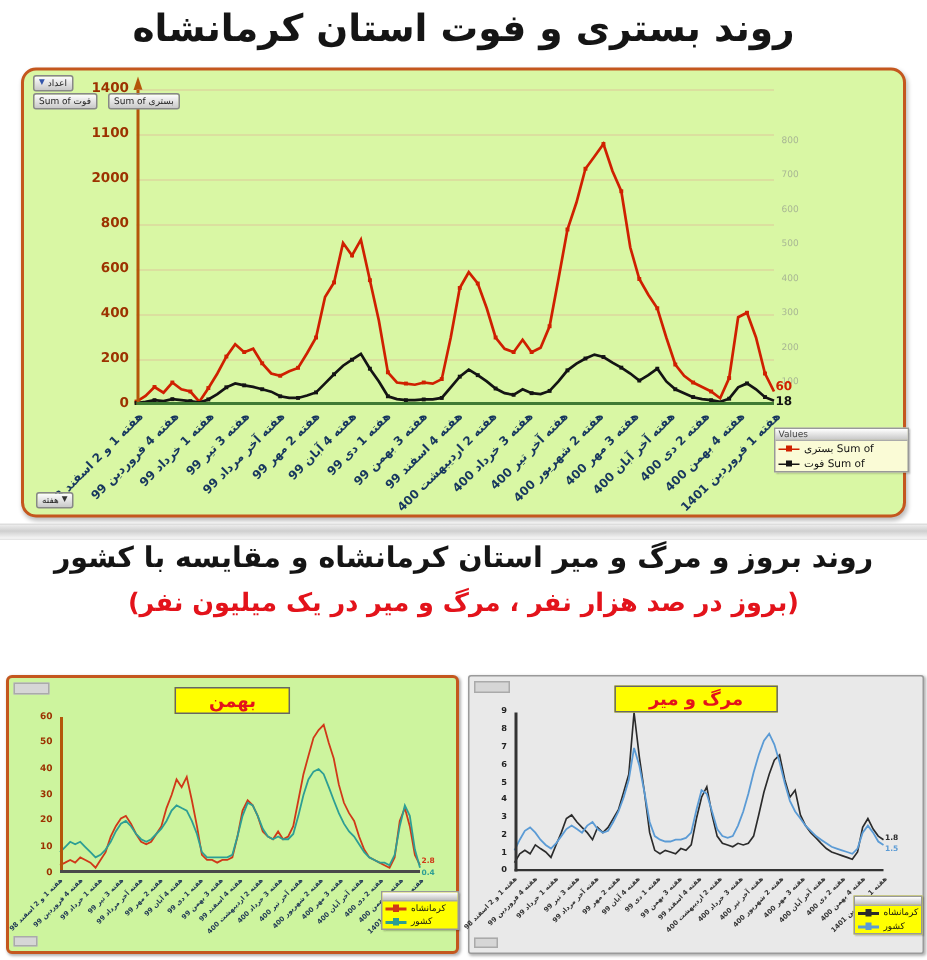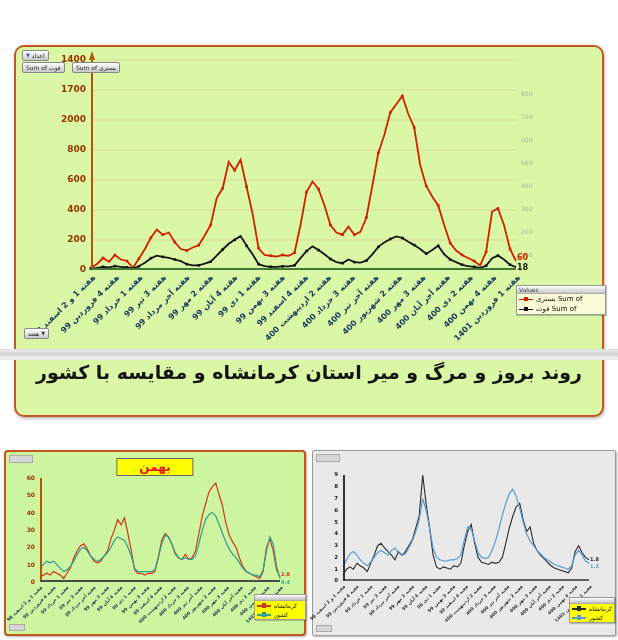--- a/index.html
+++ b/index.html
@@ -3,21 +3,21 @@
 <meta charset="utf-8">
 <style>
   html,body{margin:0;padding:0;background:#ffffff;}
   body{width:618px;height:640px;overflow:hidden;font-family:"DejaVu Sans",sans-serif;}
   #app{position:relative;width:618px;height:640px;background:#fff;}
   h1,h2,h3{margin:0;position:absolute;left:0;width:100%;text-align:center;}
   h1{top:4px;font-size:25px;font-weight:600;color:#151515;}
   h2{top:361px;font-size:19px;font-weight:600;color:#151515;white-space:nowrap;}
   h3{top:392px;font-size:17px;font-weight:bold;color:#e3131b;}
   .panel{position:absolute;box-sizing:border-box;}
-  #p-main{left:14px;top:45px;width:590px;height:372px;background:#d9f7a4;border:2px solid #c4571e;border-radius:10px;box-shadow:1px 2px 3px rgba(0,0,0,.25);}
+  #p-main{left:14px;top:45px;width:590px;height:300px;background:#d9f7a4;border:2px solid #c4571e;border-radius:10px;box-shadow:1px 2px 3px rgba(0,0,0,.25);}
   #p-boruz{left:4px;top:450px;width:302px;height:186px;background:#cdf49e;border:2px solid #c4571e;border-radius:4px;box-shadow:1px 1px 2px rgba(0,0,0,.3);}
   #p-marg{left:312px;top:450px;width:304px;height:186px;background:#e9e9e9;border:1px solid #9a9a9a;border-radius:2px;box-shadow:1px 1px 2px rgba(0,0,0,.3);}
   .divider{position:absolute;left:0;top:349px;width:618px;height:9px;background:linear-gradient(#ececec,#cfcfcf 45%,#f6f6f6);border-top:1px solid #ddd;border-bottom:1px solid #e5e5e5;}
   .pvbtn{position:absolute;background:linear-gradient(#fefefe,#c9c9c9);border:1px solid #888;border-radius:2px;font-size:6px;color:#222;padding:1px 3px;line-height:1.2;display:flex;gap:2px;align-items:center;white-space:nowrap;z-index:6;}
   #pv-filter{left:6px;top:3px;}
   #pv-v1{left:6px;top:15px;}
   #pv-v2{left:56px;top:15px;}
   #pv-week{left:8px;top:281px;}
   .funnel{color:#3355aa;font-size:5px;line-height:1;}
   .arr{font-size:5px;color:#333;line-height:1;}
@@ -26,20 +26,21 @@
   .chip{position:absolute;background:#d6d6d6;border:1px solid #aaa;height:6px;width:22px;}
   .chip.tl{left:3px;top:3px;}
   .chip.bl{left:3px;bottom:3px;width:14px;height:5px;}
   svg{position:absolute;}
 </style>
 </head>
 <body>
 
 <div id="app">
 
+  <h1 dir="rtl">روند بستری و فوت استان کرمانشاه</h1>
 
   <div class="panel" id="p-main">
     <div class="pvbtn" id="pv-filter">
       <span class="funnel">▼</span>
       <span dir="rtl">اعداد</span>
     </div>
     <div class="pvbtn" id="pv-v1">
       <span>Sum of فوت</span>
     </div>
     <div class="pvbtn" id="pv-v2">
@@ -129,21 +130,21 @@
         <rect x="405.7" y="194.3" width="2.6" height="2.6" fill="#141414"></rect>
         <rect x="417.7" y="203.4" width="2.6" height="2.6" fill="#141414"></rect>
         <line x1="1" y1="0" x2="1" y2="210" stroke="#b4560a" stroke-width="2"></line>
         <line x1="0" y1="209" x2="425" y2="209" stroke="#3f7a33" stroke-width="2"></line>
       </svg>
     <div class="pvbtn" id="pv-week">
       <span dir="rtl">هفته</span>
       <span class="arr">▼</span>
     </div>
   <div style="position: absolute; top: 7.1px; left: 0px; width: 70px; text-align: right; font-size: 9px; font-weight: bold; color: rgb(156, 50, 0);">1400</div>
-      <div style="position: absolute; top: 37.1px; left: 0px; width: 70px; text-align: right; font-size: 9px; font-weight: bold; color: rgb(156, 50, 0);">1700</div>
+      <div style="position: absolute; top: 37.1px; left: 0px; width: 70px; text-align: right; font-size: 9px; font-weight: bold; color: rgb(156, 50, 0);">1100</div>
       <div style="position: absolute; top: 67.2px; left: 0px; width: 70px; text-align: right; font-size: 9px; font-weight: bold; color: rgb(156, 50, 0);">2000</div>
       <div style="position: absolute; top: 97.2px; left: 0px; width: 70px; text-align: right; font-size: 9px; font-weight: bold; color: rgb(156, 50, 0);">800</div>
       <div style="position: absolute; top: 127.2px; left: 0px; width: 70px; text-align: right; font-size: 9px; font-weight: bold; color: rgb(156, 50, 0);">600</div>
       <div style="position: absolute; top: 157.2px; left: 0px; width: 70px; text-align: right; font-size: 9px; font-weight: bold; color: rgb(156, 50, 0);">400</div>
       <div style="position: absolute; top: 187.2px; left: 0px; width: 70px; text-align: right; font-size: 9px; font-weight: bold; color: rgb(156, 50, 0);">200</div>
       <div style="position: absolute; top: 217.2px; left: 0px; width: 70px; text-align: right; font-size: 9px; font-weight: bold; color: rgb(156, 50, 0);">0</div>
       <div style="position: absolute; top: 43px; left: 505px; font-size: 6px; color: rgb(168, 182, 148);">800</div>
       <div style="position: absolute; top: 66px; left: 505px; font-size: 6px; color: rgb(168, 182, 148);">700</div>
       <div style="position: absolute; top: 89px; left: 505px; font-size: 6px; color: rgb(168, 182, 148);">600</div>
       <div style="position: absolute; top: 112px; left: 505px; font-size: 6px; color: rgb(168, 182, 148);">500</div>
@@ -225,20 +226,21 @@
             <span style="position:absolute;left:5px;top:0;width:4px;height:4.5px;background:#141414"></span>
           </span>
           <span dir="rtl" style="color: rgb(17, 17, 17); white-space: nowrap;">Sum of فوت</span>
         </div>
       </div>
     </div>
 
   <div class="divider"></div>
 
   <h2 dir="rtl">روند بروز و مرگ و میر استان کرمانشاه و مقایسه با کشور</h2>
+  <h3 dir="rtl">(بروز در صد هزار نفر ، مرگ و میر در یک میلیون نفر)</h3>
 
   <div class="panel" id="p-boruz">
     <div class="chip tl"></div>
     <div class="ctitle" dir="rtl">بهمن</div>
     <svg viewBox="0 0 240 104" width="240" height="104" style="left: 34px; top: 26px; overflow: visible;">
         <polyline fill="none" stroke="#d03818" stroke-width="1.2" points="0.0,98.8 3.4,97.1 6.8,95.3 10.1,97.1 13.5,93.6 16.9,95.3 20.3,97.1 23.7,100.5 27.0,95.3 30.4,90.1 33.8,79.7 37.2,72.8 40.6,67.6 43.9,65.9 47.3,71.1 50.7,78.0 54.1,83.2 57.5,84.9 60.8,83.2 64.2,78.0 67.6,72.8 71.0,60.7 74.4,52.0 77.7,41.6 81.1,46.8 84.5,39.9 87.9,55.5 91.3,72.8 94.6,91.9 98.0,95.3 101.4,95.3 104.8,97.1 108.2,95.3 111.5,95.3 114.9,93.6 118.3,79.7 121.7,62.4 125.1,55.5 128.5,58.9 131.8,65.9 135.2,76.3 138.6,79.7 142.0,81.5 145.4,76.3 148.7,81.5 152.1,79.7 155.5,72.8 158.9,55.5 162.3,38.1 165.6,26.0 169.0,13.9 172.4,8.7 175.8,5.2 179.2,17.3 182.5,27.7 185.9,45.1 189.3,57.2 192.7,64.1 196.1,69.3 199.4,79.7 202.8,88.4 206.2,93.6 209.6,95.3 213.0,97.1 216.3,98.8 219.7,100.5 223.1,93.6 226.5,69.3 229.9,60.7 233.2,72.8 236.6,91.9 240.0,98.8"></polyline>
         <polyline fill="none" stroke="#2d9e94" stroke-width="1.2" points="0.0,90.1 3.4,86.7 6.8,83.2 10.1,84.9 13.5,83.2 16.9,86.7 20.3,90.1 23.7,93.6 27.0,91.9 30.4,88.4 33.8,83.2 37.2,76.3 40.6,71.1 43.9,69.3 47.3,72.8 50.7,78.0 54.1,81.5 57.5,83.2 60.8,81.5 64.2,78.0 67.6,74.5 71.0,69.3 74.4,62.4 77.7,58.9 81.1,60.7 84.5,62.4 87.9,69.3 91.3,78.0 94.6,90.1 98.0,93.6 101.4,93.6 104.8,93.6 108.2,93.6 111.5,93.6 114.9,91.9 118.3,79.7 121.7,65.9 125.1,57.2 128.5,58.9 131.8,65.9 135.2,74.5 138.6,79.7 142.0,81.5 145.4,79.7 148.7,81.5 152.1,81.5 155.5,78.0 158.9,65.9 162.3,52.0 165.6,41.6 169.0,36.4 172.4,34.7 175.8,38.1 179.2,46.8 182.5,55.5 185.9,64.1 189.3,71.1 192.7,76.3 196.1,79.7 199.4,84.9 202.8,90.1 206.2,93.6 209.6,95.3 213.0,97.1 216.3,97.1 219.7,98.8 223.1,91.9 226.5,72.8 229.9,58.9 233.2,65.9 236.6,88.4 240.0,100.5"></polyline>
         <line x1="1" y1="0" x2="1" y2="104" stroke="#b4560a" stroke-width="2"></line>
         <line x1="0" y1="103" x2="240" y2="103" stroke="#4a4a4a" stroke-width="2"></line>
       </svg>
@@ -323,20 +325,21 @@
             <span style="position:absolute;left:0;top:2px;width:14px;height:1.6px;background:#2d9e94"></span>
             <span style="position:absolute;left:5px;top:0;width:4px;height:4.5px;background:#2d9e94"></span>
           </span>
           <span dir="rtl" style="color: rgb(17, 17, 17); white-space: nowrap;">کشور</span>
         </div>
       </div>
     </div>
 
   <div class="panel" id="p-marg">
     <div class="chip tl"></div>
+    <div class="ctitle" dir="rtl">مرگ و میر</div>
     <svg viewBox="0 0 246 106" width="246" height="106" style="left: 30px; top: 24px; overflow: visible;">
         <polyline fill="none" stroke="#2b2b2b" stroke-width="1.1" points="0.0,100.1 3.5,94.2 6.9,91.9 10.4,94.2 13.9,88.3 17.3,90.7 20.8,93.0 24.3,96.6 27.7,88.3 31.2,80.1 34.6,70.7 38.1,68.3 41.6,73.0 45.0,76.6 48.5,80.1 52.0,84.8 55.4,76.6 58.9,80.1 62.4,76.6 65.8,70.7 69.3,64.8 72.8,53.0 76.2,41.2 79.7,0.0 83.2,29.4 86.6,53.0 90.1,80.1 93.5,91.9 97.0,94.2 100.5,91.9 103.9,93.0 107.4,94.2 110.9,90.7 114.3,91.9 117.8,88.3 121.3,70.7 124.7,56.5 128.2,49.5 131.7,68.3 135.1,82.4 138.6,87.2 142.1,88.3 145.5,89.5 149.0,87.2 152.5,88.3 155.9,87.2 159.4,82.4 162.8,68.3 166.3,53.0 169.8,41.2 173.2,31.8 176.7,28.3 180.2,44.8 183.6,56.5 187.1,51.8 190.6,68.3 194.0,75.4 197.5,80.1 201.0,83.6 204.4,87.2 207.9,90.7 211.4,93.0 214.8,94.2 218.3,95.4 221.7,96.6 225.2,97.8 228.7,93.0 232.1,76.6 235.6,70.7 239.1,77.7 242.5,82.4 246.0,84.8"></polyline>
         <polyline fill="none" stroke="#5b9bd5" stroke-width="1.2" points="0.0,91.9 3.5,84.8 6.9,78.9 10.4,76.6 13.9,80.1 17.3,84.8 20.8,88.3 24.3,90.7 27.7,87.2 31.2,82.4 34.6,77.7 38.1,75.4 41.6,77.7 45.0,80.1 48.5,75.4 52.0,73.0 55.4,77.7 58.9,80.1 62.4,78.9 65.8,73.0 69.3,66.0 72.8,56.5 76.2,44.8 79.7,23.6 83.2,35.3 86.6,53.0 90.1,73.0 93.5,82.4 97.0,84.8 100.5,86.0 103.9,86.0 107.4,84.8 110.9,84.8 114.3,83.6 117.8,80.1 121.3,64.8 124.7,51.8 128.2,54.2 131.7,66.0 135.1,77.7 138.6,82.4 142.1,83.6 145.5,82.4 149.0,75.4 152.5,66.0 155.9,54.2 159.4,40.0 162.8,28.3 166.3,18.8 169.8,14.1 173.2,21.2 176.7,33.0 180.2,47.1 183.6,58.9 187.1,66.0 190.6,70.7 194.0,75.4 197.5,78.9 201.0,82.4 204.4,84.8 207.9,87.2 211.4,89.5 214.8,90.7 218.3,91.9 221.7,93.0 225.2,94.2 228.7,90.7 232.1,80.1 235.6,75.4 239.1,80.1 242.5,86.0 246.0,88.3"></polyline>
         <line x1="1" y1="0" x2="1" y2="106" stroke="#333333" stroke-width="2"></line>
         <line x1="0" y1="105" x2="246" y2="105" stroke="#333333" stroke-width="1.5"></line>
       </svg>
     <div class="chip bl"></div>
   <div style="position: absolute; top: 20.4px; left: 0px; width: 25px; text-align: right; font-size: 5.5px; font-weight: bold; color: rgb(34, 34, 34);">9</div>
       <div style="position: absolute; top: 32.2px; left: 0px; width: 25px; text-align: right; font-size: 5.5px; font-weight: bold; color: rgb(34, 34, 34);">8</div>
       <div style="position: absolute; top: 44px; left: 0px; width: 25px; text-align: right; font-size: 5.5px; font-weight: bold; color: rgb(34, 34, 34);">7</div>

